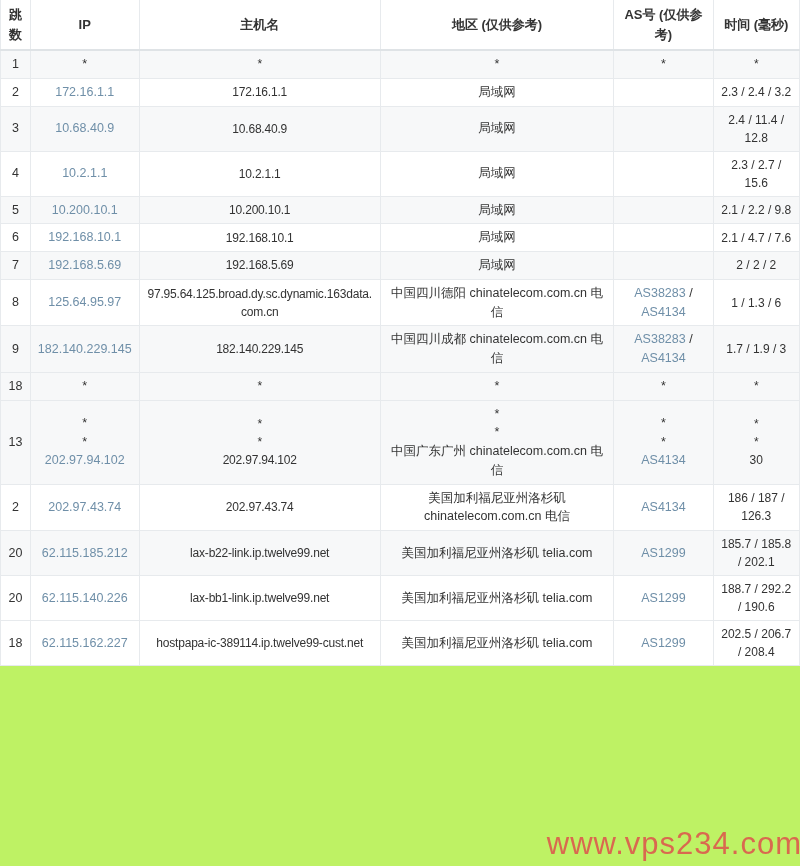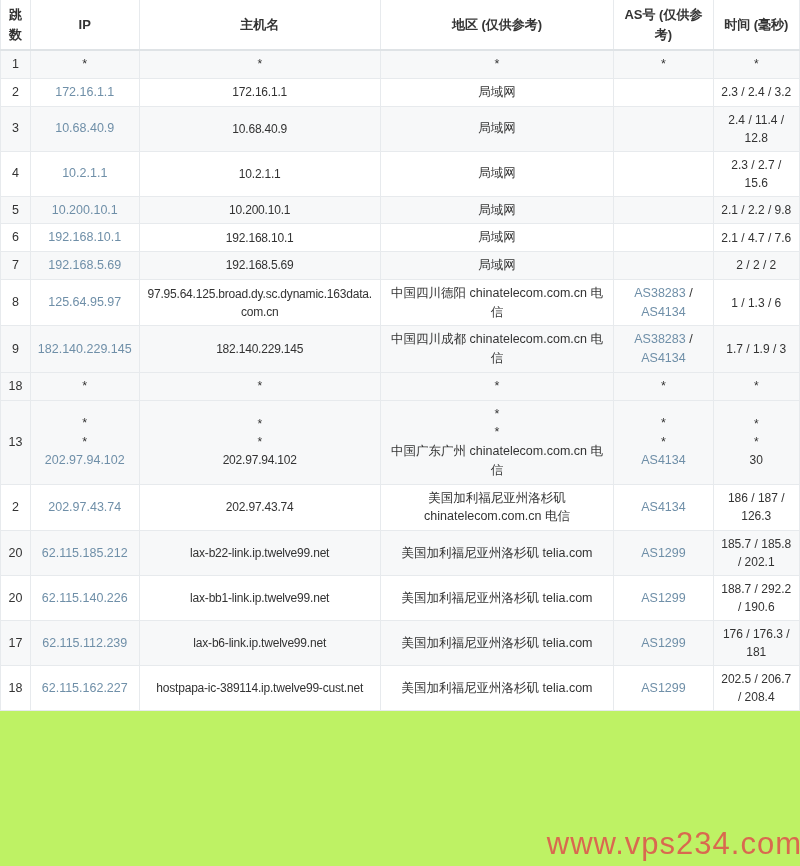--- a/index.html
+++ b/index.html
@@ -184,28 +184,20 @@
           <td class="col-time">185.7 / 185.8 / 202.1</td>
         </tr>
         <tr class="even">
           <td class="col-hop">20</td>
           <td class="col-ip"><a class="lnk">62.115.140.226</a></td>
           <td class="col-host">lax-bb1-link.ip.twelve99.net</td>
           <td class="col-region">美国加利福尼亚州洛杉矶 telia.com</td>
           <td class="col-asn"><a class="lnk">AS1299</a></td>
           <td class="col-time">188.7 / 292.2 / 190.6</td>
         </tr>
-        <tr class="odd">
-          <td class="col-hop">17</td>
-          <td class="col-ip"><a class="lnk">62.115.112.239</a></td>
-          <td class="col-host">lax-b6-link.ip.twelve99.net</td>
-          <td class="col-region">美国加利福尼亚州洛杉矶 telia.com</td>
-          <td class="col-asn"><a class="lnk">AS1299</a></td>
-          <td class="col-time">176 / 176.3 / 181</td>
-        </tr>
         <tr class="even">
           <td class="col-hop">18</td>
           <td class="col-ip"><a class="lnk">62.115.162.227</a></td>
           <td class="col-host">hostpapa-ic-389114.ip.twelve99-cust.net</td>
           <td class="col-region">美国加利福尼亚州洛杉矶 telia.com</td>
           <td class="col-asn"><a class="lnk">AS1299</a></td>
           <td class="col-time">202.5 / 206.7 / 208.4</td>
         </tr>
       </tbody>
   </table>

